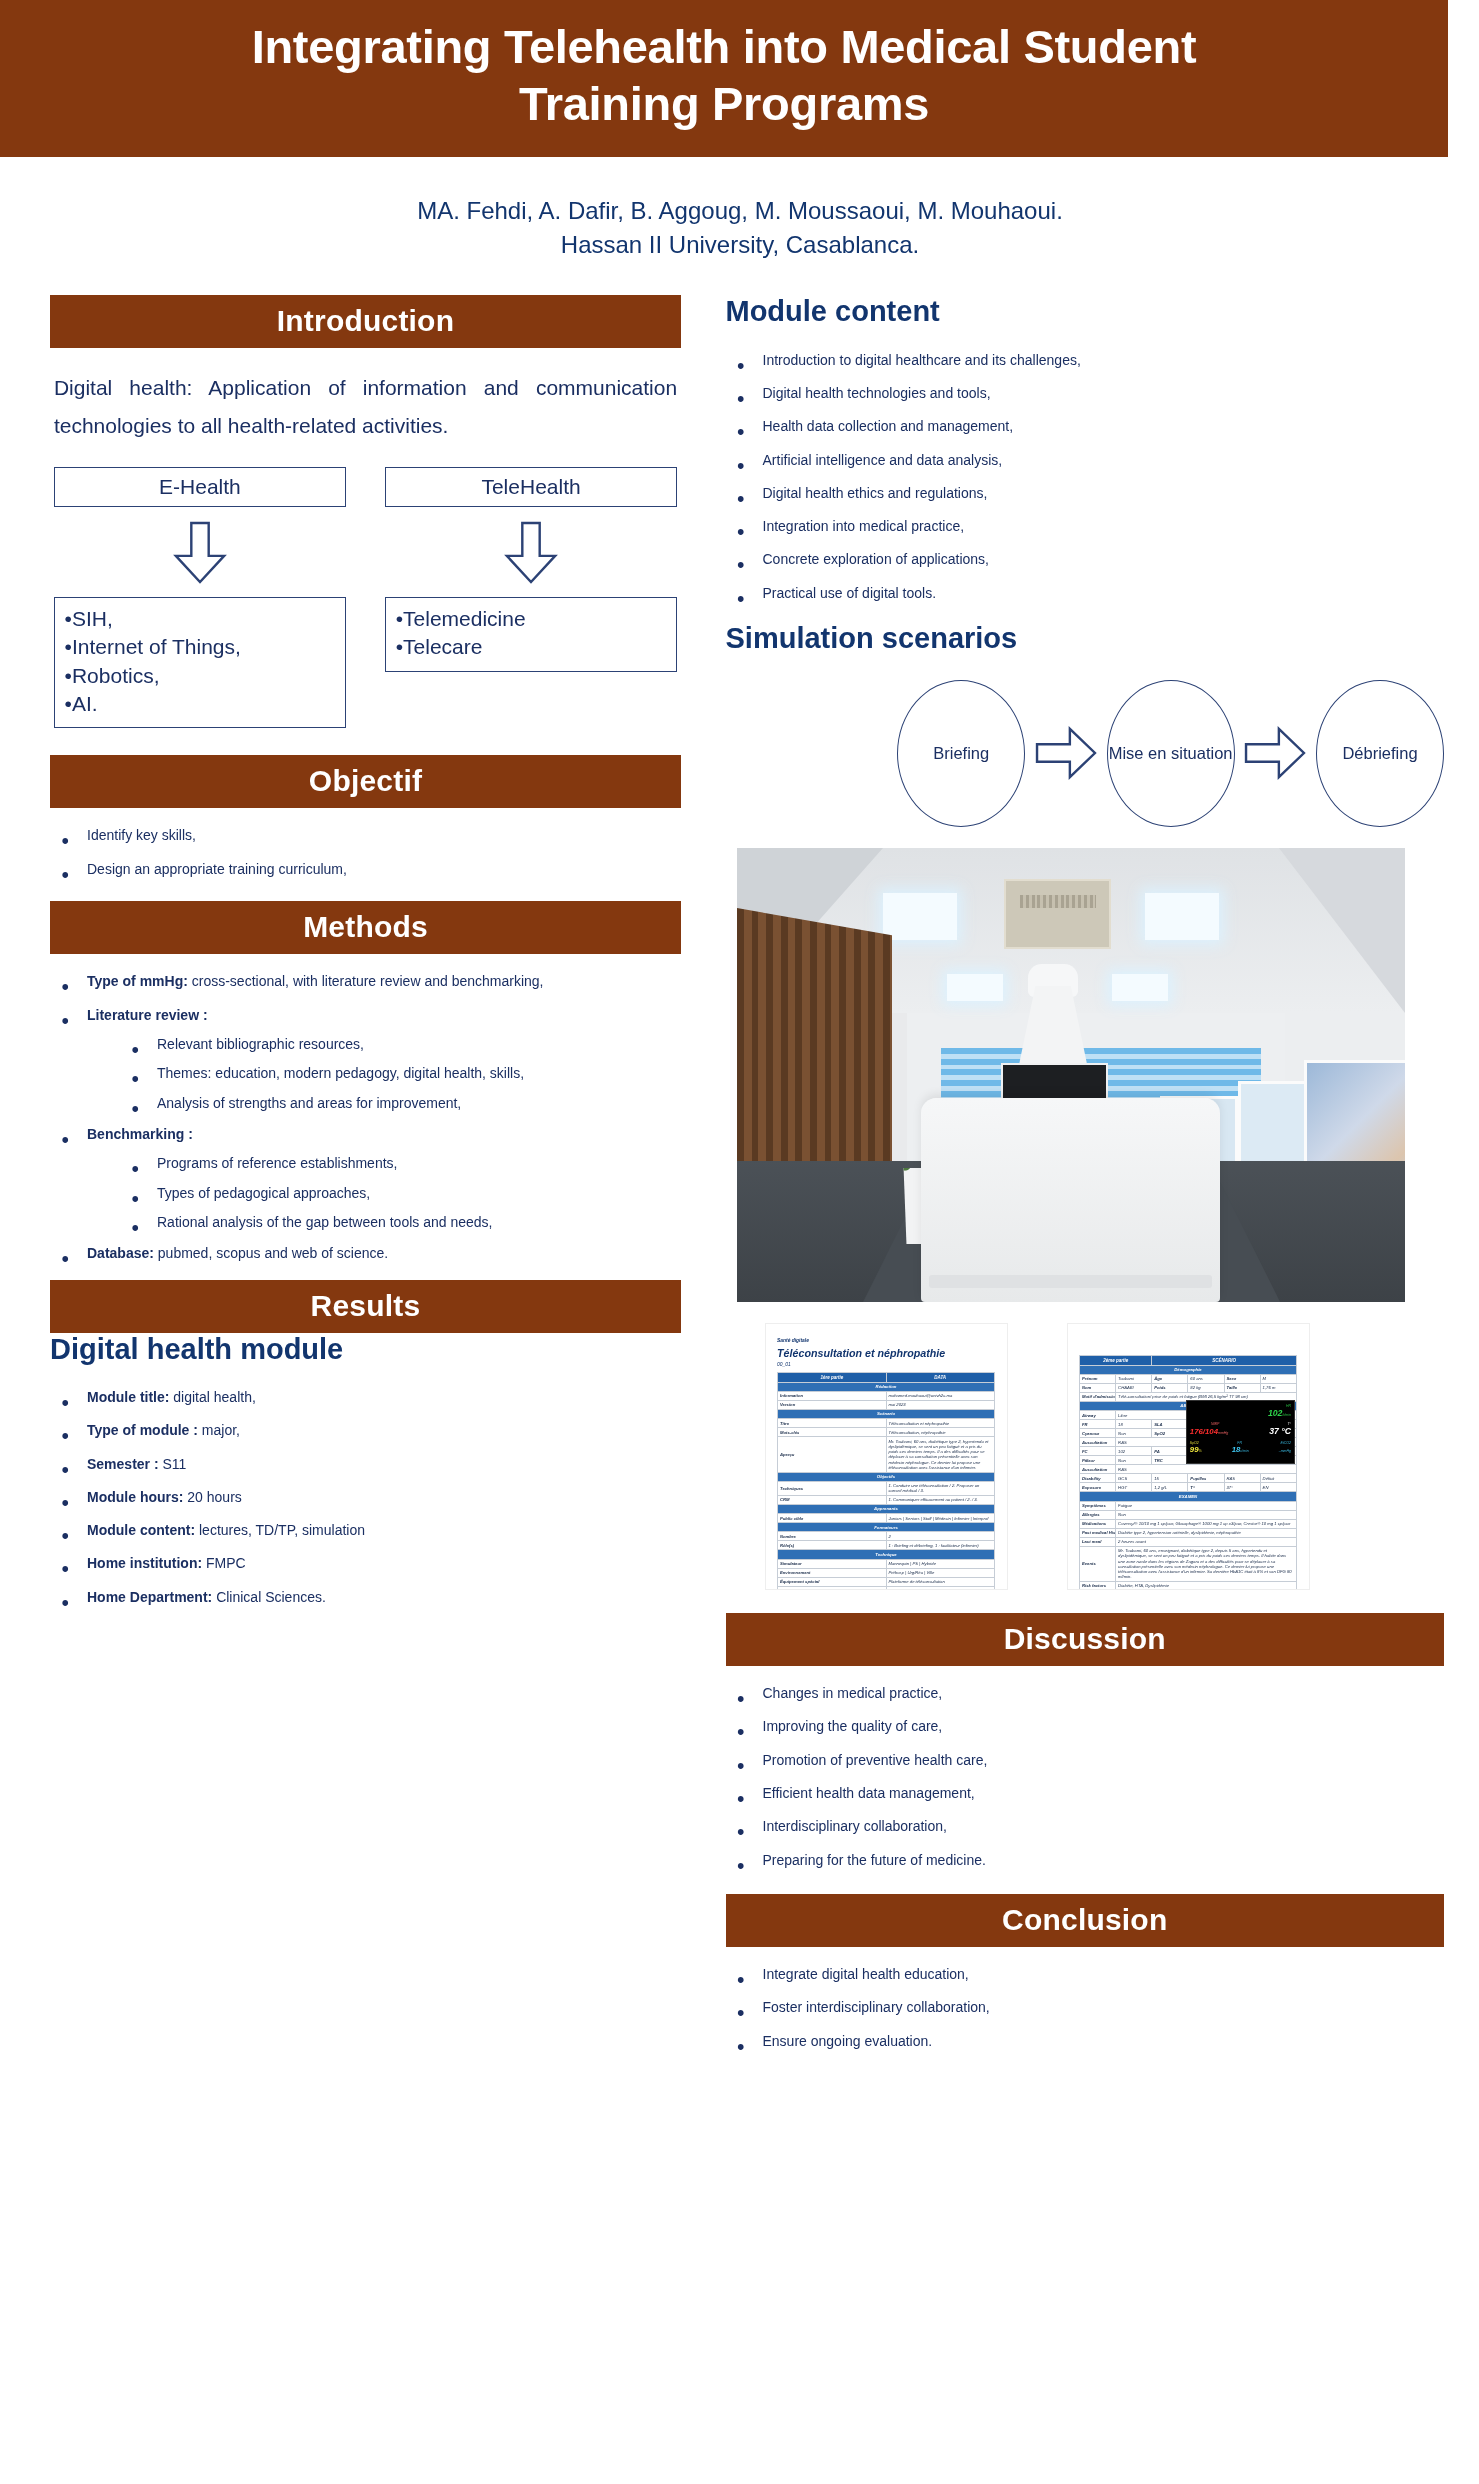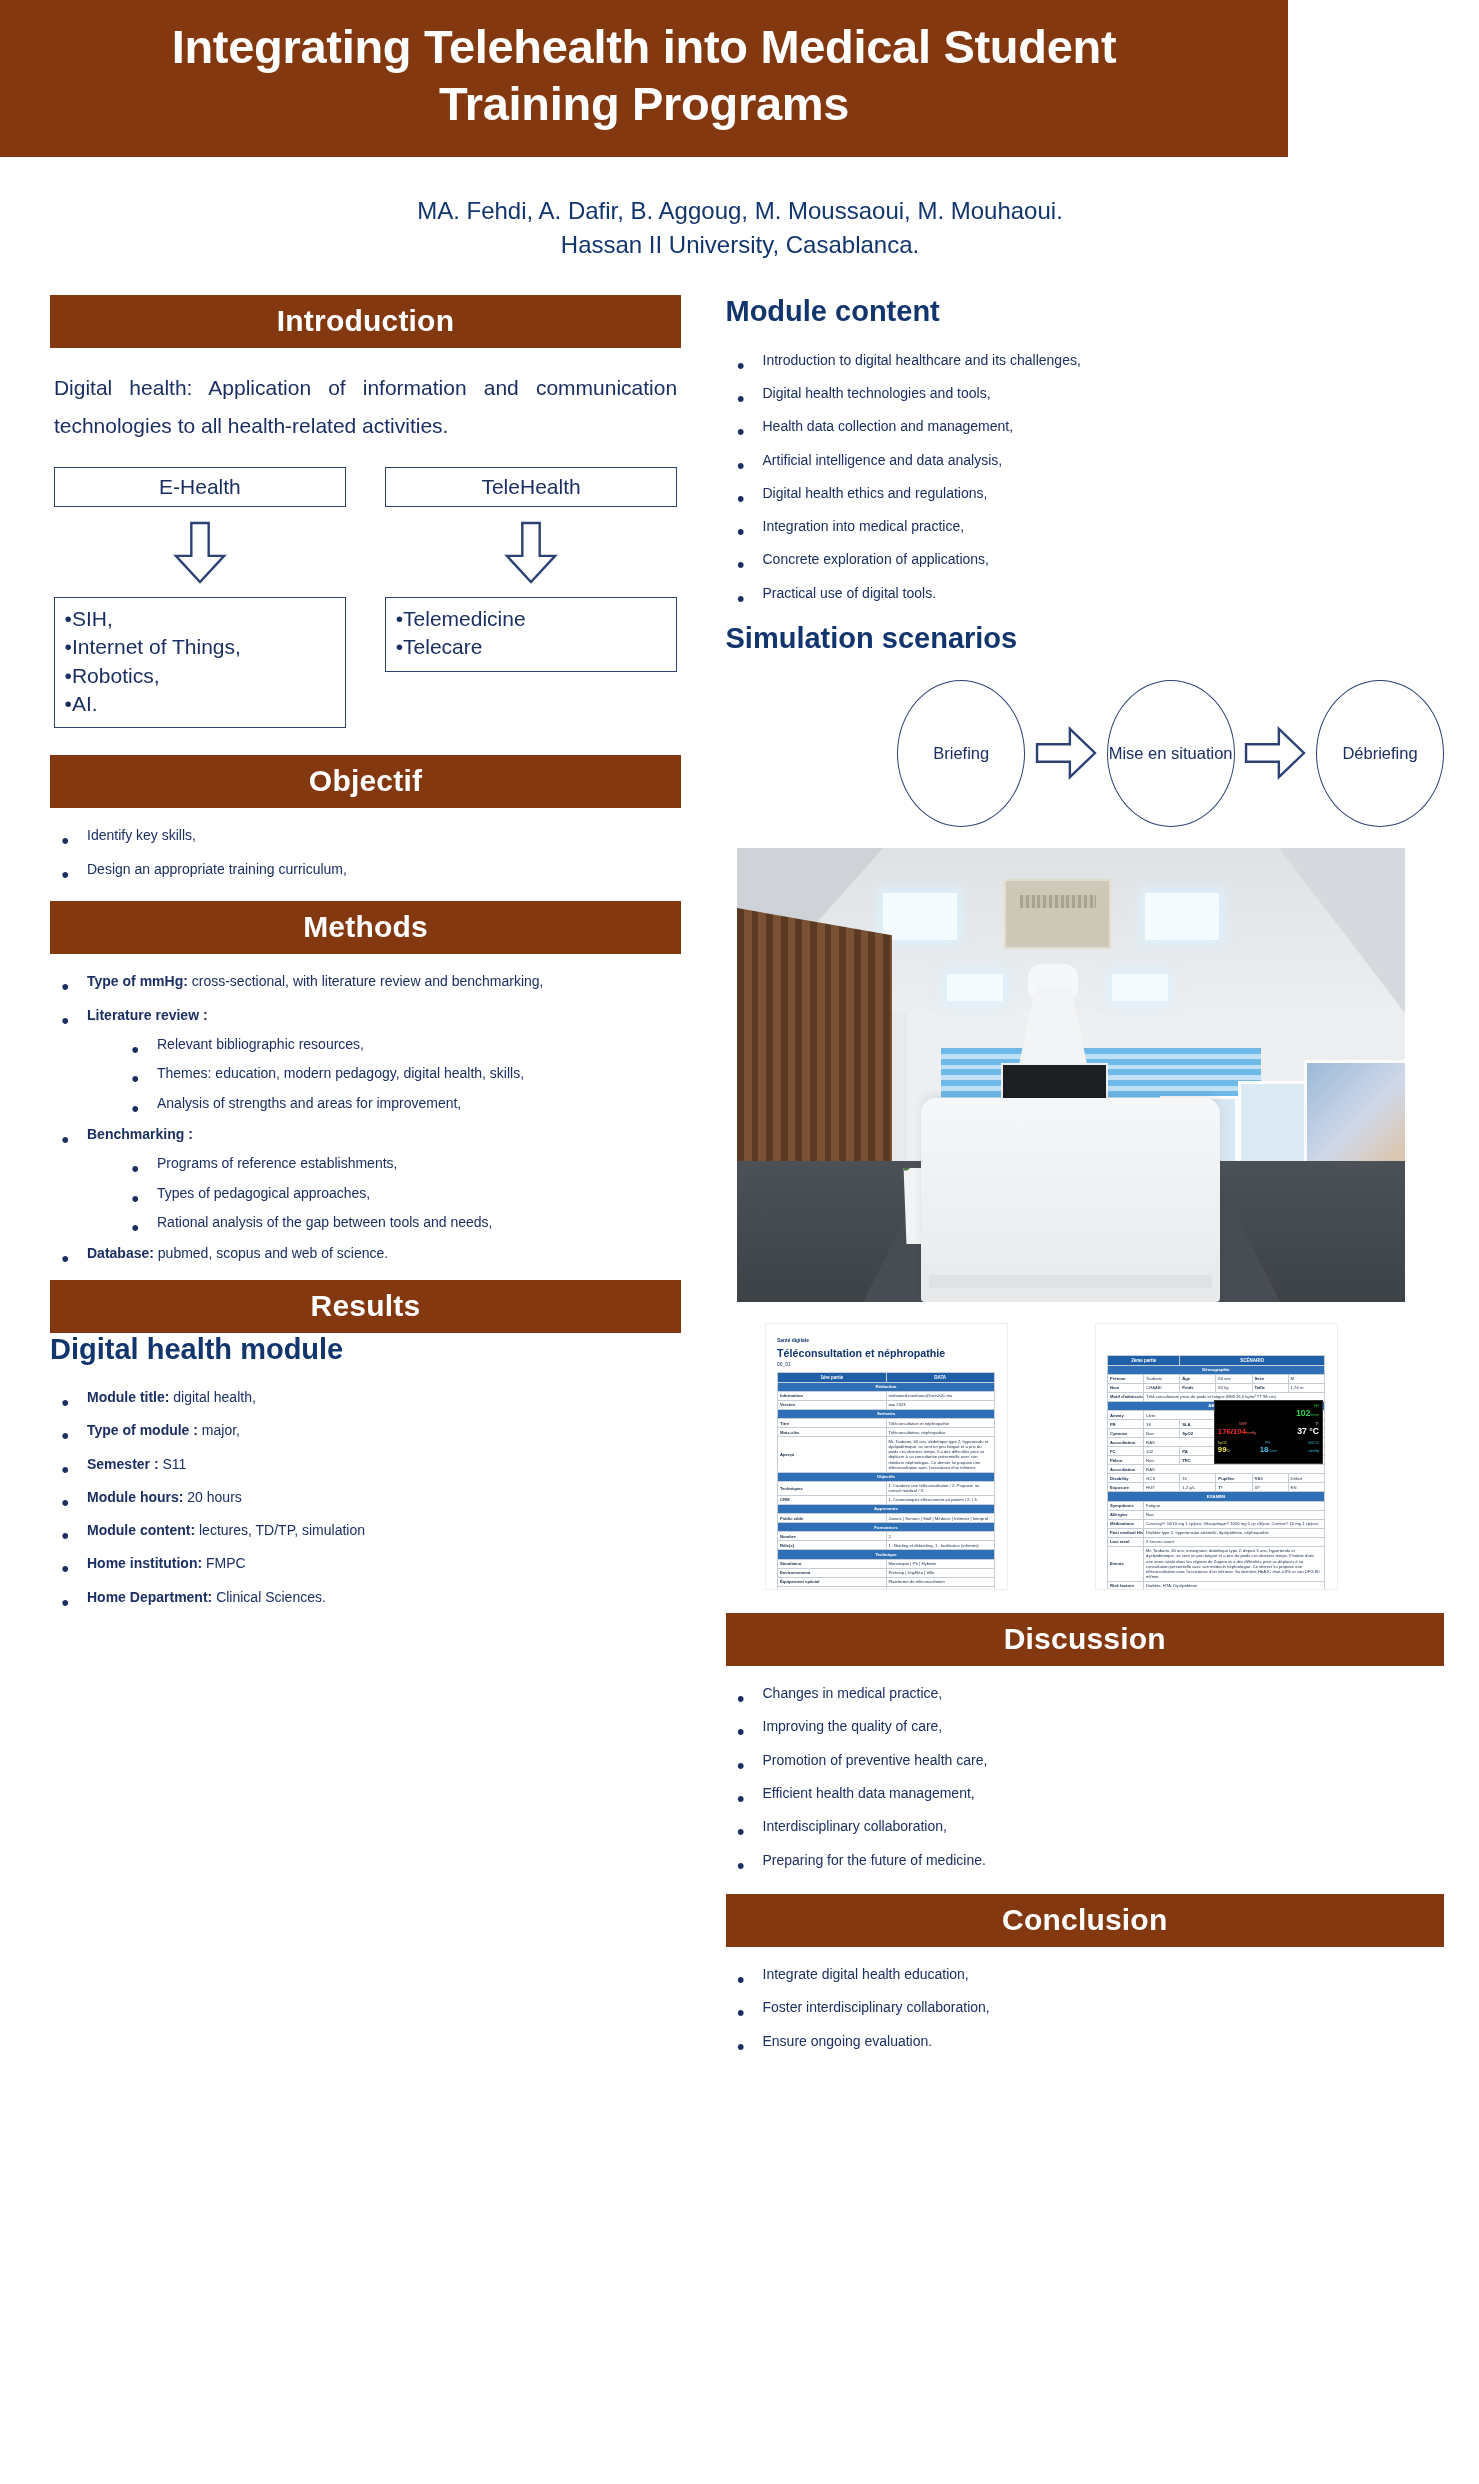--- a/index.html
+++ b/index.html
@@ -21,21 +21,21 @@
   .poster {
     position: relative;
     width: 1480px;
     height: 2484px;
     background: #ffffff;
     overflow: hidden;
   }
 
   
   .banner {
-    width: 1288px;
+    width: 1448px;
     background: var(--brown);
     padding: 17.5px 58px 25px 58px;
     text-align: center;
   }
   .banner-title {
     color: #ffffff;
     font-size: 47px;
     font-weight: bold;
     line-height: 1.22;
     letter-spacing: -0.3px;
@@ -310,22 +310,23 @@
   .ph-plant-r::before {
     content:""; position:absolute; left:-11.6px; top:-35px; width:49px; height:43px;
     background: radial-gradient(circle at 35% 70%, #2c3a28 0 6.8px, transparent 7.8px),
                 radial-gradient(circle at 65% 35%, #384a31 0 6.8px, transparent 7.8px),
                 radial-gradient(circle at 82% 72%, #30412b 0 5.8px, transparent 6.8px);
   }
 
   
   .docs {
     display: flex;
-    gap: 87px;
+    gap: 59px;
     margin: 21.3px 0 0 39px;
+    font-style: italic;
   }
   .doc {
     width: 243px;
     height: 267px;
     background: #ffffff;
     border: 1px solid #eeeeee;
     padding: 13.6px 11.6px;
     position: relative;
     overflow: hidden;
   }

